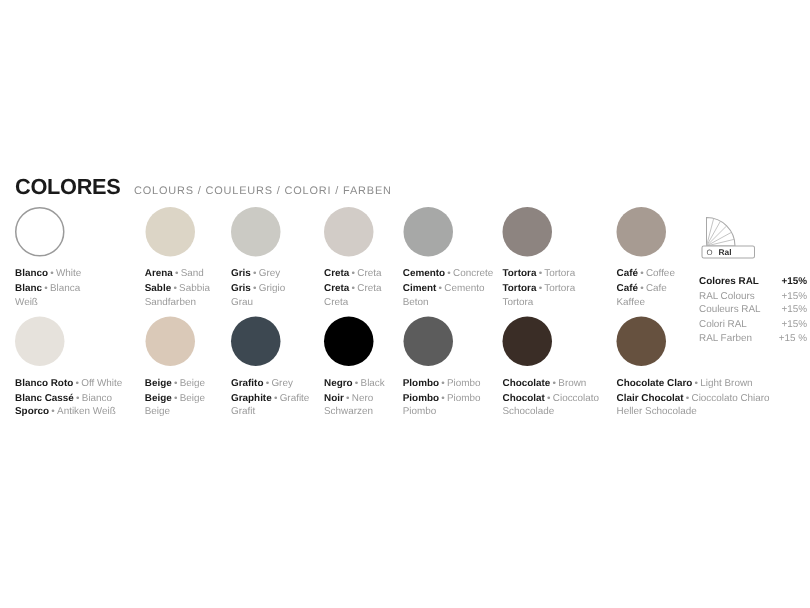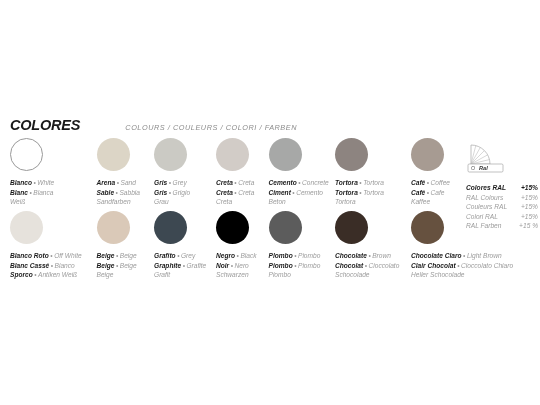--- a/index.html
+++ b/index.html
@@ -12,42 +12,40 @@
     height: 405px;
     overflow: hidden;
     font-family: "Liberation Sans", sans-serif;
     -webkit-font-smoothing: antialiased;
   }
   .sheet {
     position: relative;
     width: 540px;
     height: 405px;
     background: #ffffff;
-    font-style: italic;
   }
   
   .title-row {
     position: absolute;
     left: 10px;
     top: 117px;
     display: flex;
     align-items: baseline;
     gap: 9px;
   }
   .title-main {
     font-size: 14.5px;
     font-weight: bold;
     letter-spacing: -0.2px;
     color: #1a1a1a;
   }
   .title-sub {
     font-size: 7.3px;
     letter-spacing: 0.55px;
     color: #8c8c8c;
-    margin-left: 36px;
   }
   
   .grid {
     position: absolute;
     left: 10px;
     top: 138px;
     width: 520px;
   }
   .row {
     position: relative;

